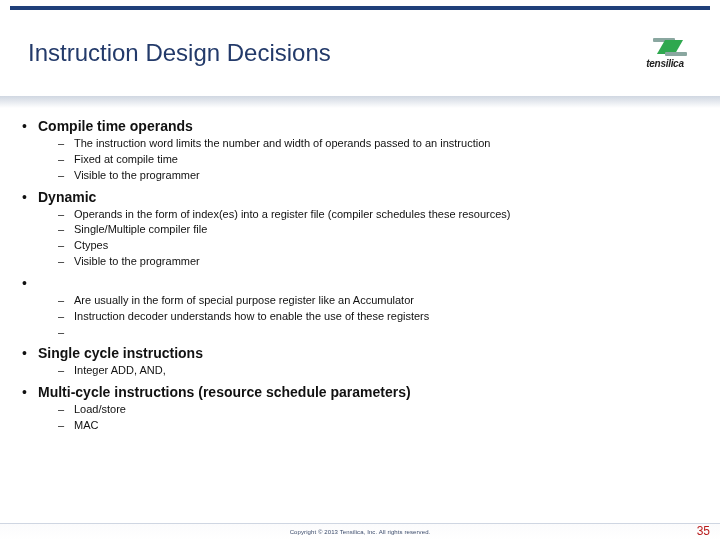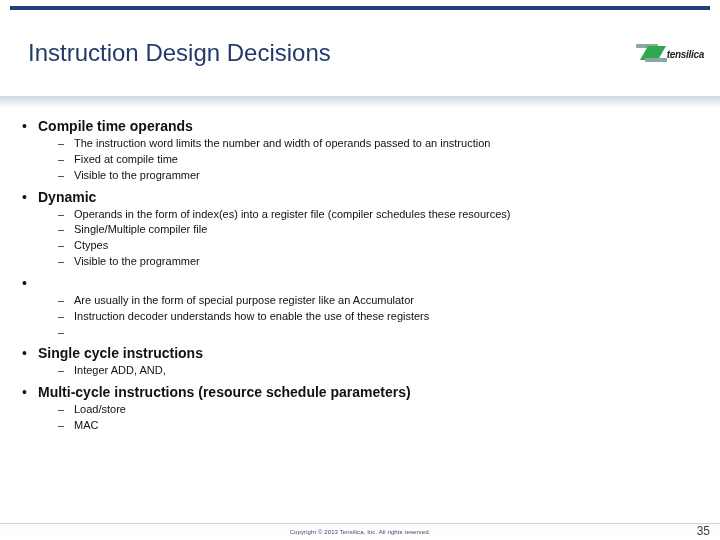--- a/index.html
+++ b/index.html
@@ -28,21 +28,21 @@
     font-size: 24px;
     color: #233a6a;
     font-weight: 400;
     padding-left: 18px;
   }
   .logo {
     width: 78px;
     height: 40px;
     margin-right: 6px;
     display: flex;
-    flex-direction: row;
+    flex-direction: column;
     align-items: center;
     justify-content: center;
   }
   .logo-mark {
     width: 34px;
     height: 18px;
     position: relative;
     margin-left: 10px;
   }
   .logo-bar {
@@ -117,21 +117,21 @@
   .copyright {
     font-size: 6px;
     color: #3a4a6a;
     letter-spacing: 0.1px;
   }
   .page-num {
     position: absolute;
     right: 10px;
     bottom: 2px;
     font-size: 12px;
-    color: #404040;
+    color: #b91c1c;
   }
   .list-block { margin: 0; padding: 0; }
 </style>
 </head>
 <body>
 
 <div class="top-rule"></div>
 
 <div class="header">
   <div class="title">Instruction Design Decisions</div>

